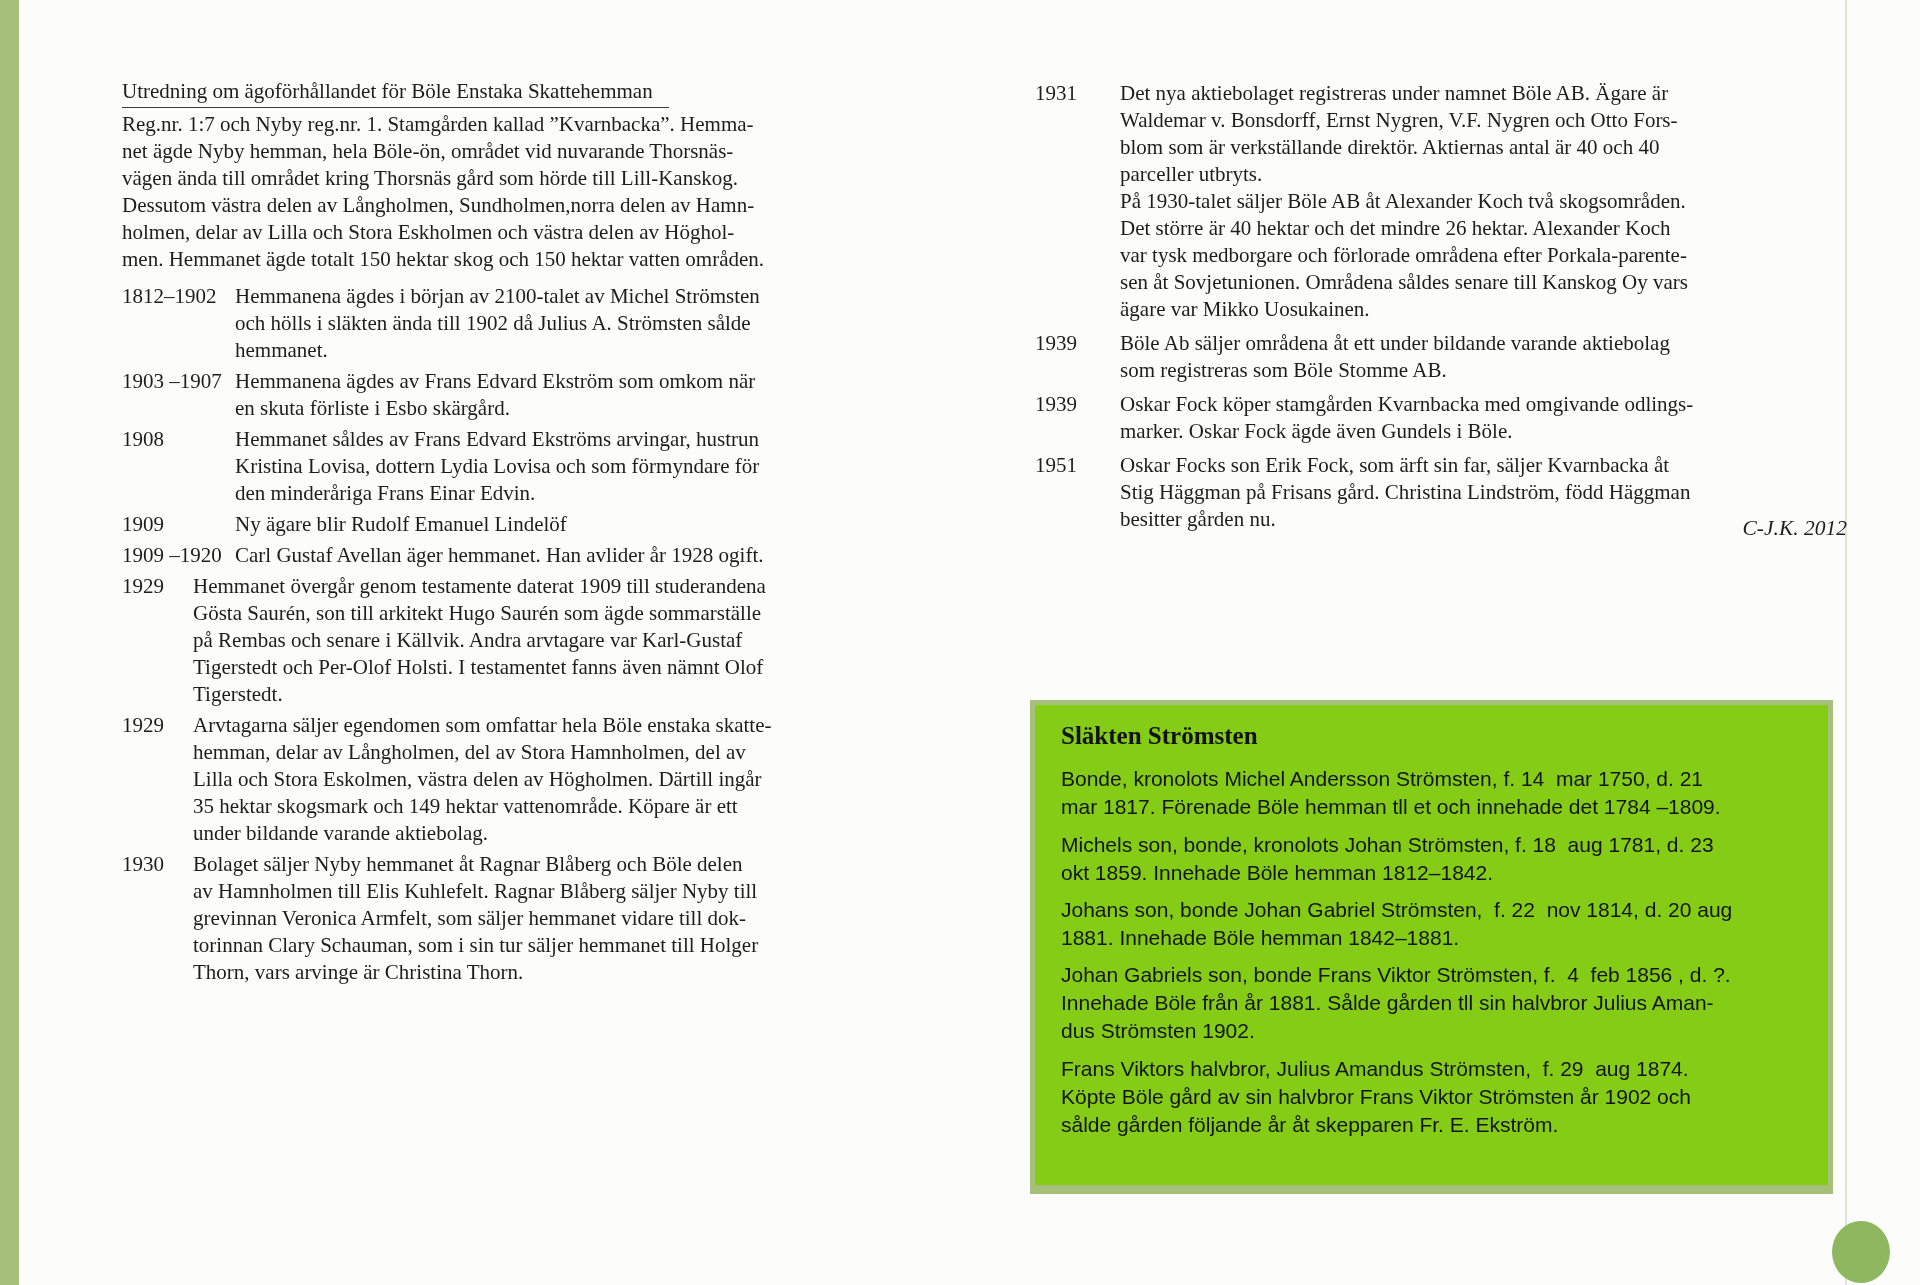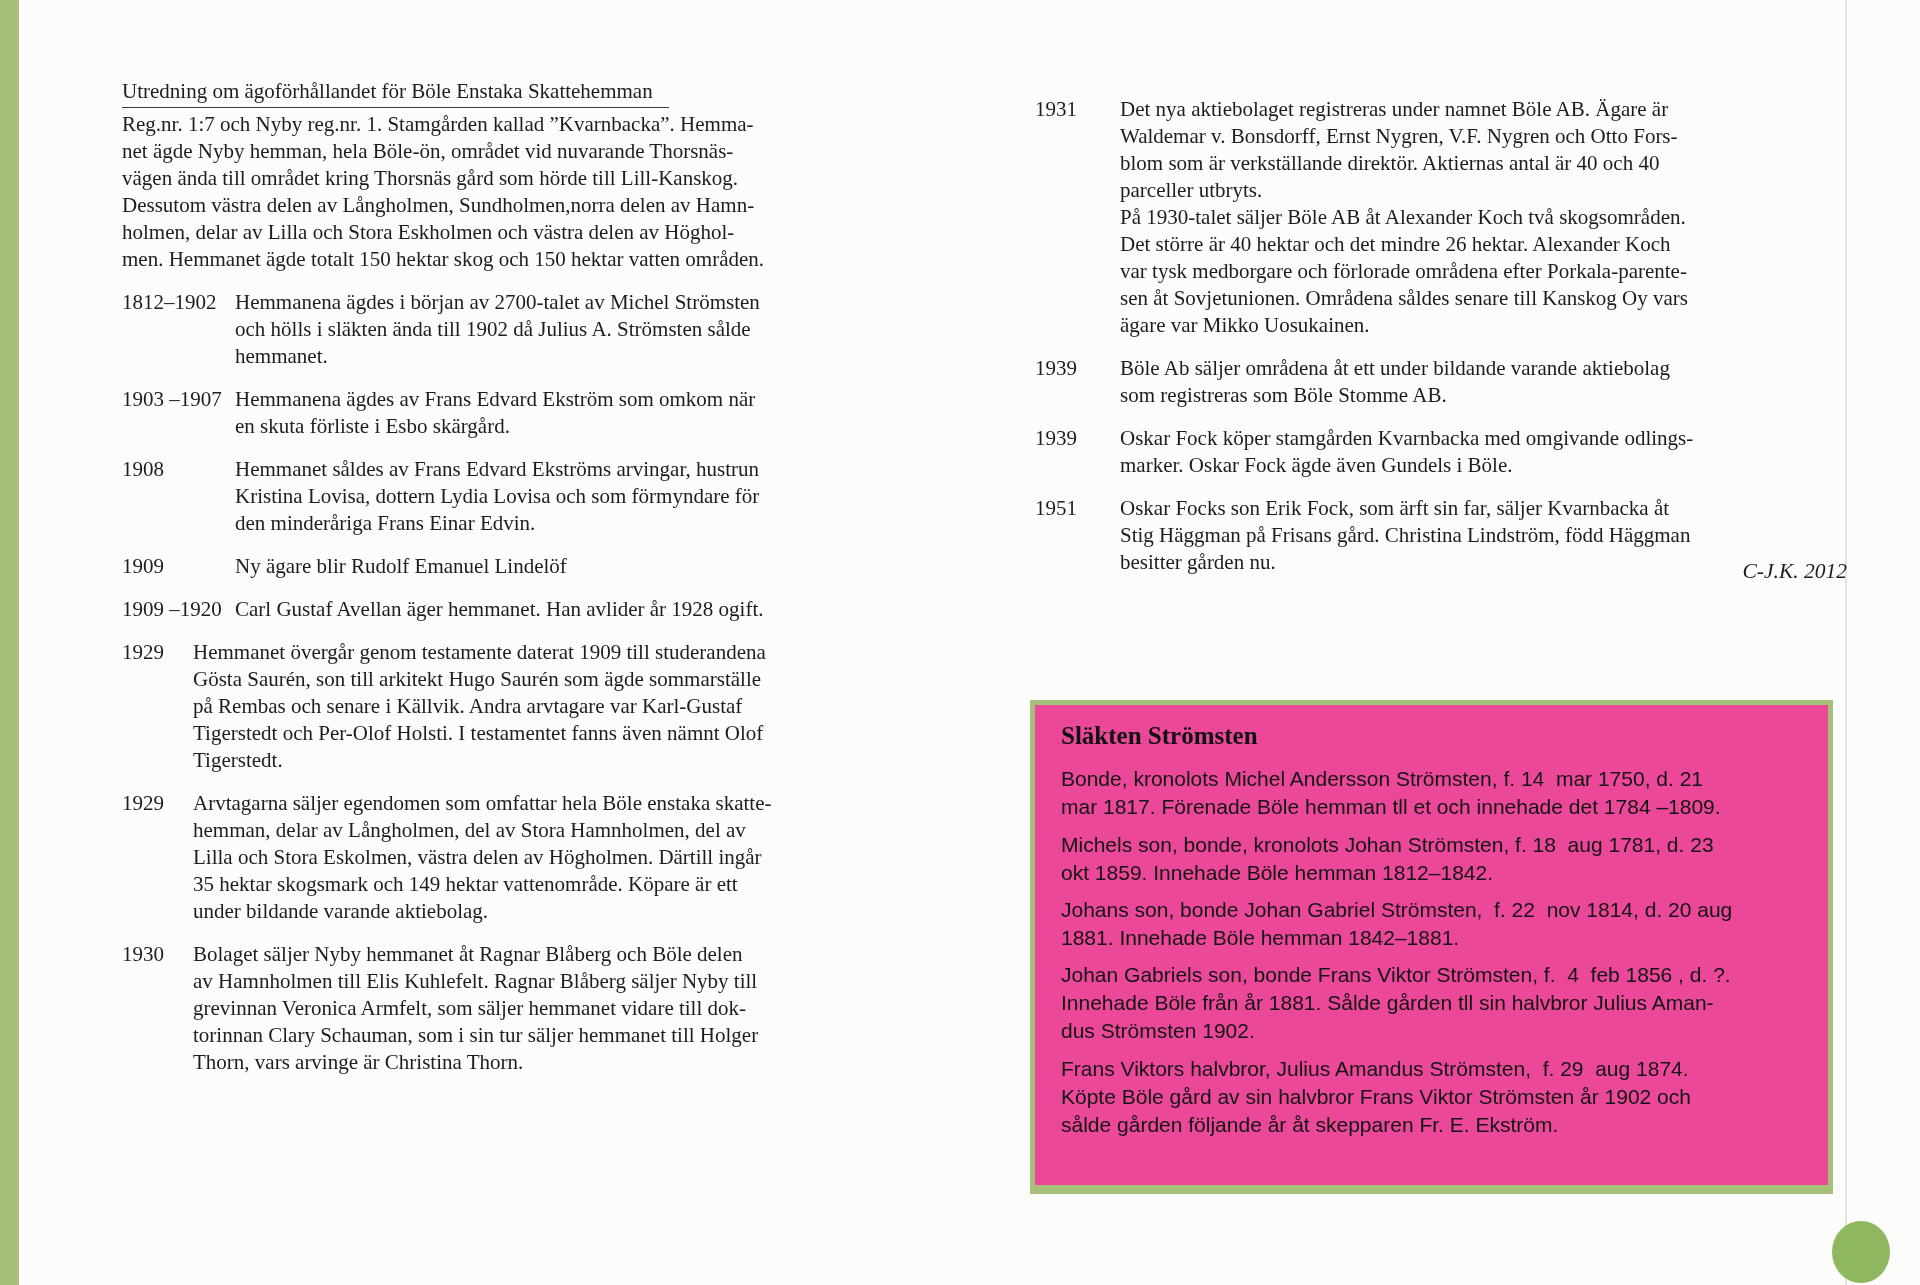--- a/index.html
+++ b/index.html
@@ -18,36 +18,36 @@
   .accent-left{position:absolute;left:0;top:0;width:19px;height:1285px;}
   .rule-right{position:absolute;left:1845px;top:0;width:2px;height:1285px;background:#e0e4da;}
   .dot{position:absolute;left:1832px;top:1221px;width:58px;height:62px;border-radius:50%;}
 
   .col-left{position:absolute;left:122px;top:78px;width:700px;
     font-size:21px;line-height:27px;}
   .doc-title{display:inline-block;border-bottom:1.5px solid #3c3c3c;
     padding:0 16px 2px 0;margin:0 0 3px 0;font-weight:normal;font-size:21px;}
   .intro{white-space:pre;margin:0 0 10px 0;}
 
-  .entry{position:relative;margin-bottom:4px;margin-top:16px;}
+  .entry{position:relative;margin-bottom:4px;}
   .entry .year{position:absolute;left:0;top:0;}
   .entry .etext{margin-left:113px;white-space:pre;}
   .entry.narrow .etext{margin-left:71px;}
 
   .col-right{position:absolute;left:1035px;top:80px;width:812px;
     font-size:21px;line-height:27px;}
   .col-right .entry{margin-bottom:7px;}
   .col-right .entry .etext{margin-left:85px;}
 
   .signature{display:block;text-align:right;font-style:italic;
     margin-top:-25px;font-size:21.5px;}
 
   .family-box{position:absolute;left:1030px;top:700px;width:803px;height:494px;
     box-sizing:border-box;border:5px solid var(--green);border-bottom-width:9px;
-    background:#ec4899;padding:14px 26px 0 26px;
+    background:#84cc16;padding:14px 26px 0 26px;
     font-family:"Liberation Sans","DejaVu Sans",sans-serif;color:#141414;}
   .family-box h2{font-family:"Liberation Serif","DejaVu Serif",serif;
     font-weight:bold;font-size:25px;line-height:30px;margin:2px 0 14px 0;color:#111;}
   .family-box p{font-size:21px;line-height:28px;margin:0 0 10px 0;white-space:pre;}
   .family-box p:nth-of-type(2){margin-bottom:9px;}
   .family-box p:nth-of-type(3){margin-bottom:9px;}
   .family-box p:nth-of-type(4){}
 </style>
 </head>
 <body>
@@ -61,21 +61,21 @@
   <div class="intro">Reg.nr. 1:7 och Nyby reg.nr. 1. Stamgården kallad ”Kvarnbacka”. Hemma-
 net ägde Nyby hemman, hela Böle-ön, området vid nuvarande Thorsnäs-
 vägen ända till området kring Thorsnäs gård som hörde till Lill-Kanskog.
 Dessutom västra delen av Långholmen, Sundholmen,norra delen av Hamn-
 holmen, delar av Lilla och Stora Eskholmen och västra delen av Höghol-
 men. Hemmanet ägde totalt 150 hektar skog och 150 hektar vatten områden.</div>
   <div>
 
       <div class="entry wide">
         <span class="year">1812–1902</span>
-        <div class="etext">Hemmanena ägdes i början av 2700-talet av Michel Strömsten
+        <div class="etext">Hemmanena ägdes i början av 2100-talet av Michel Strömsten
 och hölls i släkten ända till 1902 då Julius A. Strömsten sålde
 hemmanet.</div>
       </div>
 
       <div class="entry wide">
         <span class="year">1903 –1907</span>
         <div class="etext">Hemmanena ägdes av Frans Edvard Ekström som omkom när
 en skuta förliste i Esbo skärgård.</div>
       </div>
 

